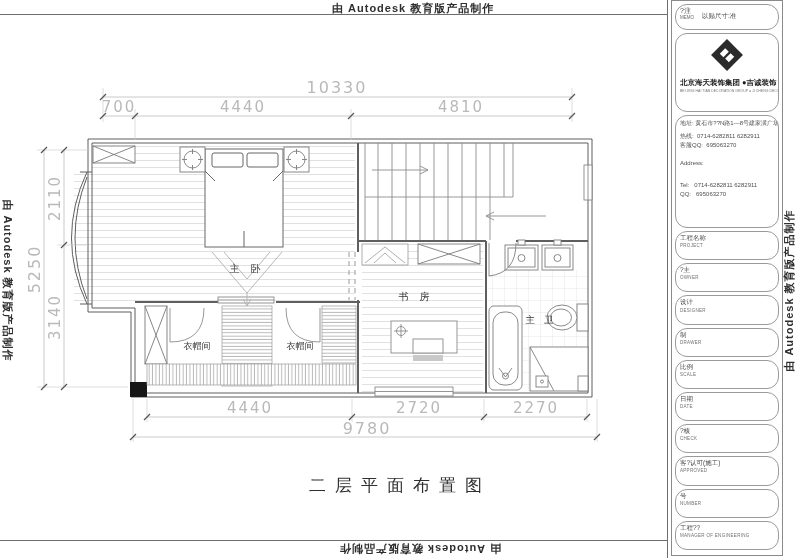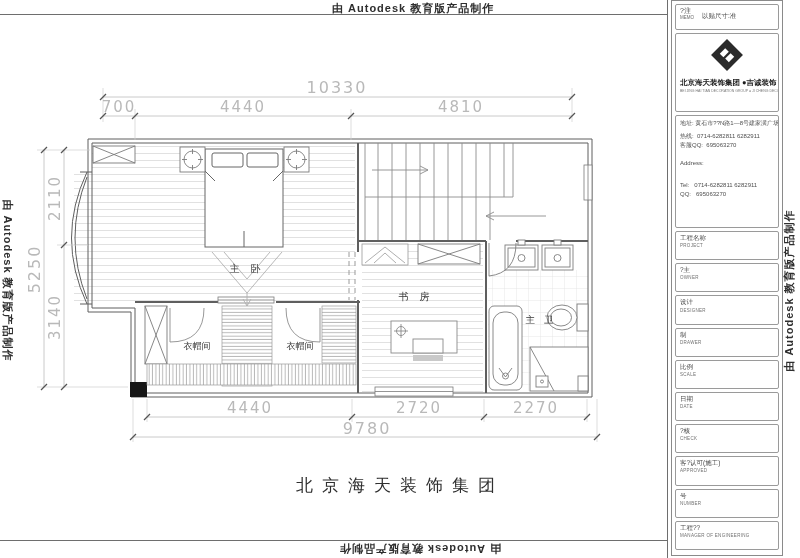--- a/index.html
+++ b/index.html
@@ -11,21 +11,21 @@
          letter-spacing:1px;white-space:nowrap;}
   .stamp-v{position:absolute;width:200px;text-align:center;font-size:11px;font-weight:bold;
            color:#2e2e2e;letter-spacing:1px;white-space:nowrap;}
   .rot180{transform:rotate(180deg);}
   .rot90{transform:rotate(90deg);}
   .rotm90{transform:rotate(-90deg);}
   
   .panel{position:absolute;left:671px;top:0;width:112px;height:556px;
          border:1px solid #8a8a8a;box-sizing:border-box;background:#fff;
          padding:3px;display:flex;flex-direction:column;gap:3px;}
-  .box{border:1px solid #9a9a9a;border-radius:2px;box-sizing:border-box;
+  .box{border:1px solid #9a9a9a;border-radius:12px;box-sizing:border-box;
        padding:2px 4px;background:#fff;flex:none;overflow:hidden;}
   .memo-box{height:26px;display:flex;align-items:flex-start;gap:8px;}
   .memo-cn{font-size:7px;color:#4a4a4a;line-height:1.2;}
   .memo-en{font-size:4.5px;color:#6a6a6a;}
   .memo-note{font-size:6.5px;color:#4a4a4a;margin-top:5px;white-space:nowrap;}
   .brand-box{height:79px;text-align:center;padding-top:3px;}
   .company-cn{font-size:7.5px;font-weight:bold;color:#1c1c1c;white-space:nowrap;margin-top:1px;}
   .company-en{font-size:3.5px;color:#777;white-space:nowrap;margin-top:1px;}
   .contact-box{height:113px;font-size:6px;color:#4f4f4f;line-height:1.5;padding-top:3px;}
   .contact-box .row{white-space:nowrap;}
@@ -268,21 +268,21 @@
 
   <g fill="#3a3a3a" font-family="DejaVu Serif, Liberation Serif, serif" text-anchor="middle">
     <text x="247" y="272" font-size="10" letter-spacing="4">主 卧</text>
     <text x="416" y="300" font-size="10" letter-spacing="4">书 房</text>
     <text x="541" y="323" font-size="9.5" letter-spacing="3">主 卫</text>
     <text x="197" y="349" font-size="9">衣帽间</text>
     <text x="300" y="349" font-size="9">衣帽间</text>
   </g>
 </svg>
 
-<div class="plan-title">北京海天装饰集团</div>
+<div class="plan-title">二层平面布置图</div>
 
 <div class="panel">
   <div class="box memo-box">
     <div>
       <div class="memo-cn">?注</div>
       <div class="memo-en">MEMO</div>
     </div>
     <div class="memo-note">以贴尺寸:准</div>
   </div>
 

